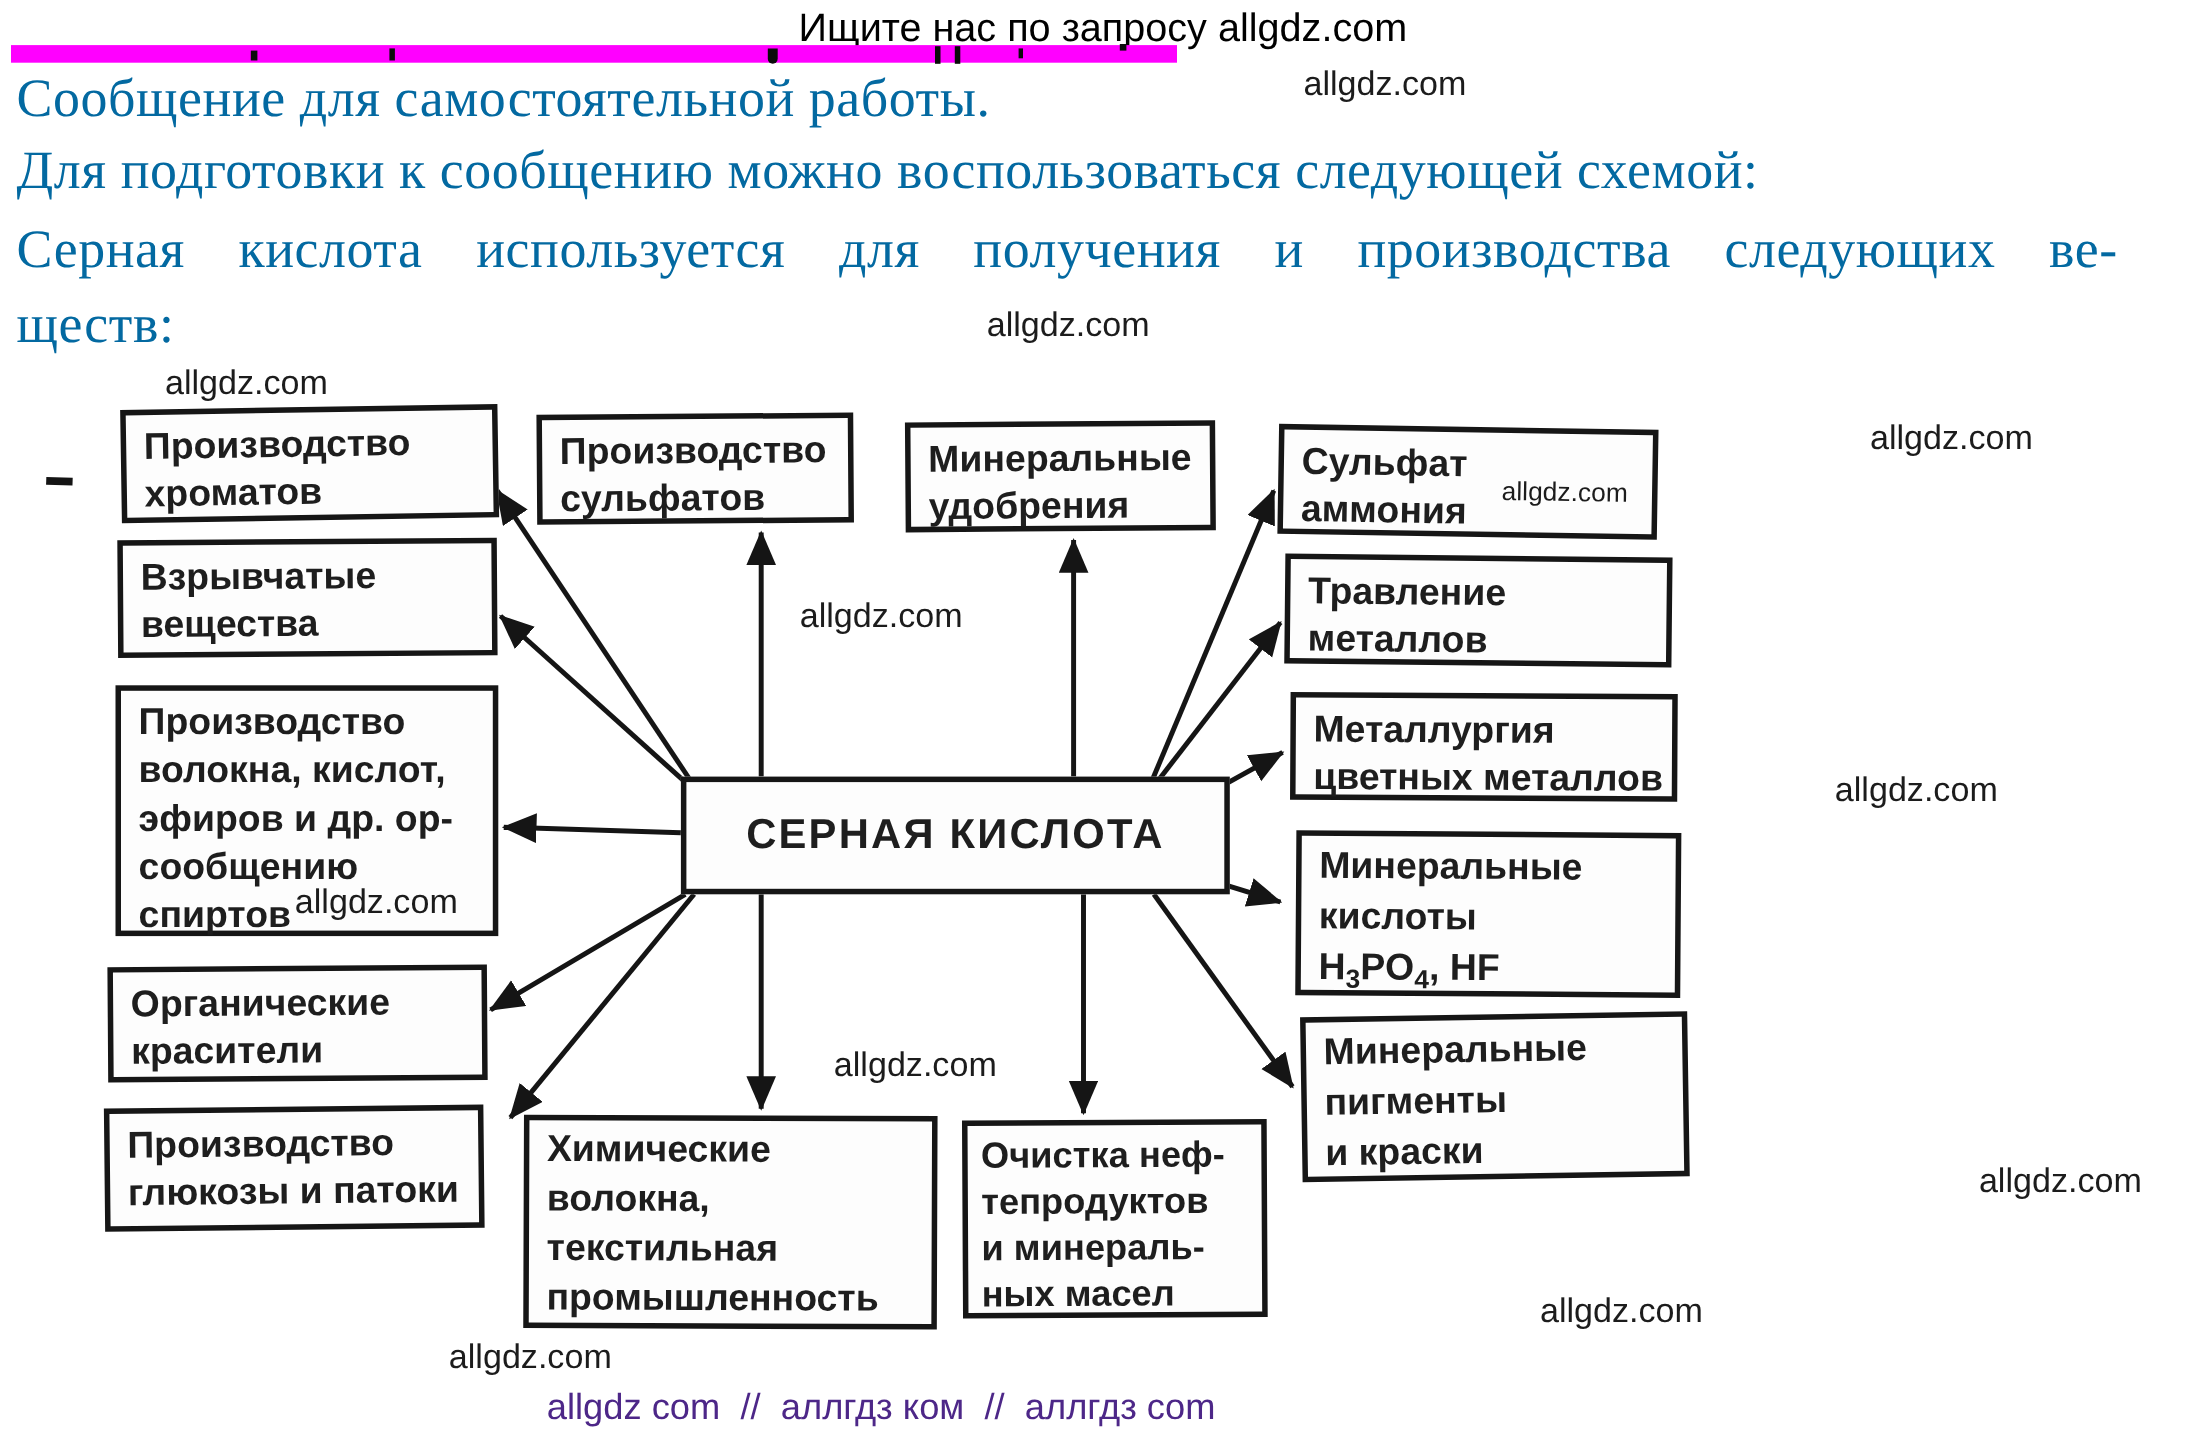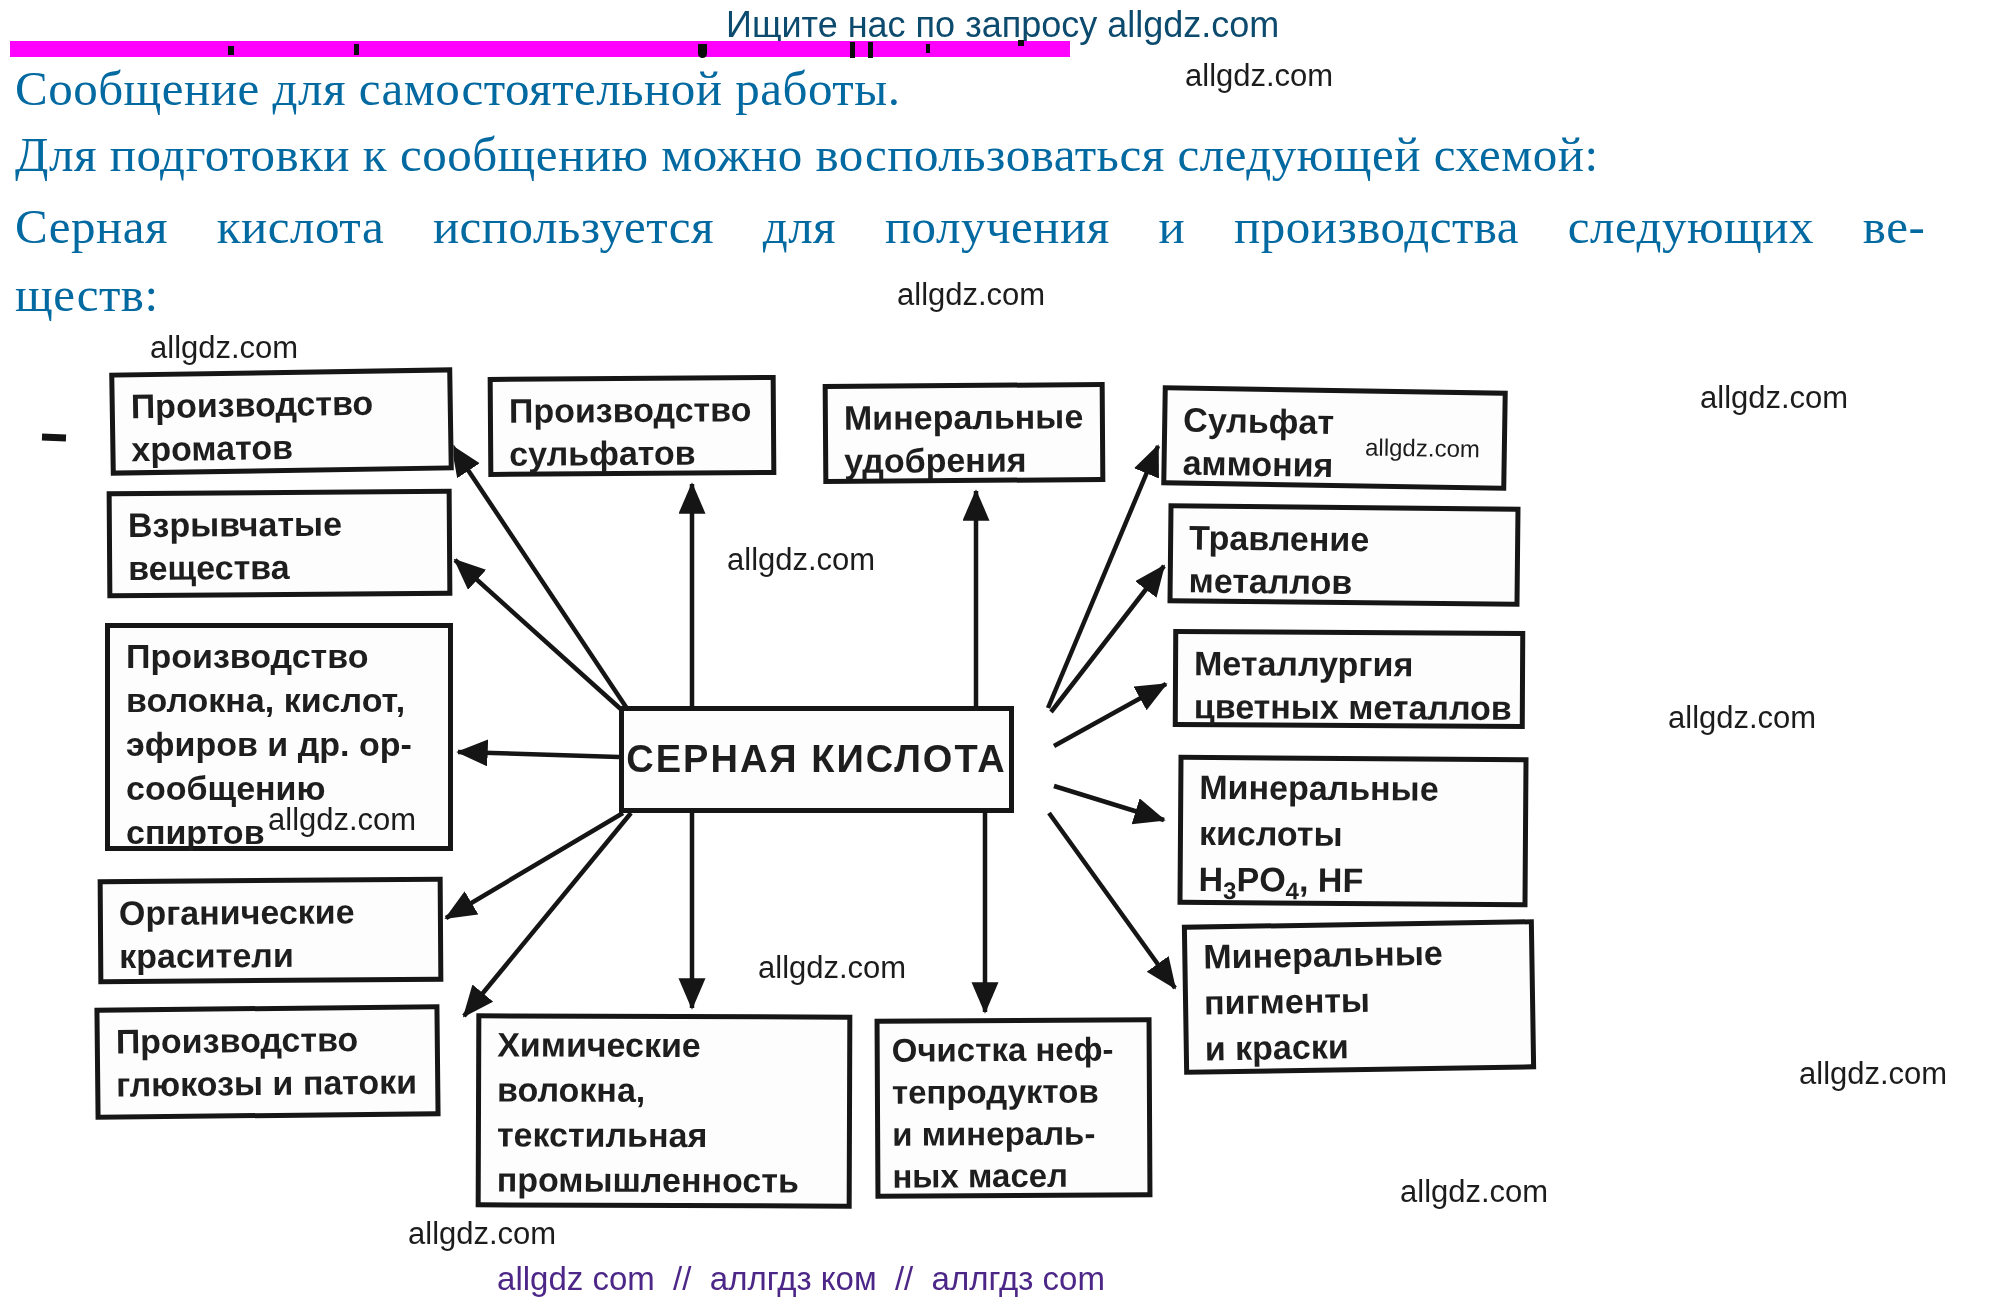--- a/index.html
+++ b/index.html
@@ -1,21 +1,21 @@
 <!DOCTYPE html>
 <html><head>
 <meta charset="utf-8">
 <style>
   html,body{margin:0;padding:0;background:#ffffff;}
   #page{position:relative;width:1999px;height:1310px;background:#ffffff;overflow:hidden;
         font-family:"Liberation Sans",sans-serif;}
 
   
   .promo{position:absolute;left:726px;top:4px;font-size:36px;font-weight:400;
-         color:#0c4a6e;letter-spacing:0px;white-space:nowrap;}
+         color:#000000;letter-spacing:0px;white-space:nowrap;}
   .hl-bar{position:absolute;left:10px;top:41px;width:1060px;height:16px;background:#ff00ff;}
   .bar-mark{position:absolute;background:#0b0b0b;}
   .wm{position:absolute;color:#1c1c1c;font-size:31px;font-weight:400;white-space:nowrap;z-index:6;}
   .wm-small{font-size:24px;}
 
   
   .para{position:absolute;left:15px;color:#0369a1;font-family:"Liberation Serif",serif;
         font-size:49px;white-space:nowrap;letter-spacing:0.5px;}
   .para-l1{top:60px;}
   .para-l2{top:126px;}
@@ -31,21 +31,21 @@
   sub{font-size:24px;}
 
   .box-chromates  {left:110px; top:370px; width:343px; height:103px; transform:rotate(-0.9deg);}
   .box-sulfates   {left:488px; top:376px; width:288px; height:100px; transform:rotate(-0.4deg);}
   .box-fertilizers{left:823px; top:383px; width:282px; height:100px; transform:rotate(-0.4deg);}
   .box-ammonium   {left:1162px;top:388px; width:345px; height:100px; transform:rotate(0.9deg);}
   .box-explosives {left:107px; top:490px; width:345px; height:107px; transform:rotate(-0.4deg);}
   .box-etching    {left:1168px;top:505px; width:352px; height:100px; transform:rotate(0.6deg);}
   .box-alcohols   {left:105px; top:623px; width:348px; height:228px; line-height:44px;padding-top:6px;}
   .box-metallurgy {left:1173px;top:630px; width:352px; height:98px;  transform:rotate(0.3deg);}
-  .box-central    {left:619px; top:706px; width:395px; height:107px; display:flex;align-items:center;
+  .box-central    {left:619px; top:706px; width:499px; height:107px; display:flex;align-items:center;
                    justify-content:center;font-size:38px;letter-spacing:2px;padding:0;}
   .box-acids      {left:1178px;top:756px; width:350px; height:150px; line-height:46px;padding-top:4px;transform:rotate(0.4deg);}
   .box-dyes       {left:98px;  top:878px; width:345px; height:105px; transform:rotate(-0.4deg);}
   .box-pigments   {left:1183px;top:922px; width:352px; height:150px; line-height:46px;padding-top:4px;transform:rotate(-0.9deg);}
   .box-glucose    {left:95px;  top:1006px;width:345px; height:112px; transform:rotate(-0.6deg);}
   .box-fibers     {left:476px; top:1014px;width:376px; height:194px; line-height:45px;padding-top:4px;transform:rotate(0.2deg);}
   .box-oil        {left:875px; top:1018px;width:277px; height:180px; font-size:33px;line-height:42px;
                    padding:6px 6px 6px 12px;transform:rotate(-0.3deg);}
 
   .ammonium-wm{position:absolute;right:22px;top:32px;color:#1c1c1c;font-weight:400;}

